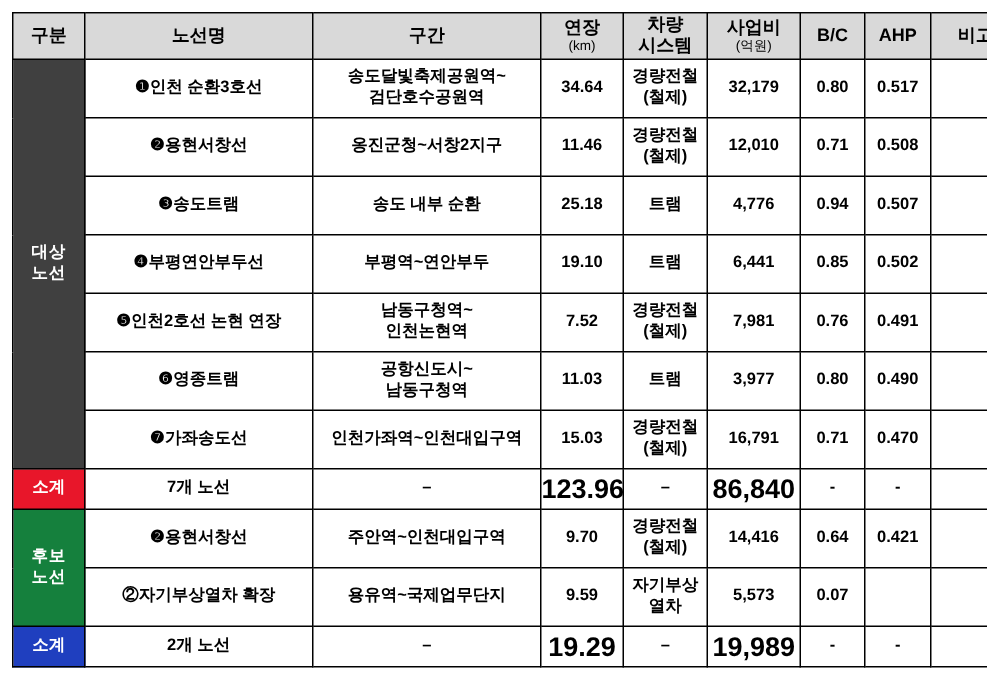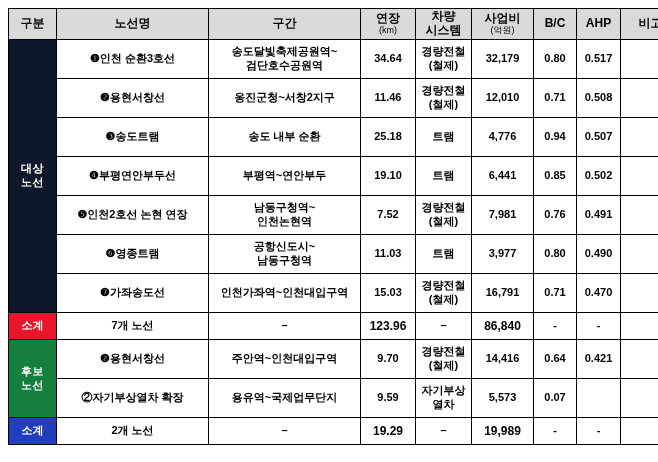--- a/index.html
+++ b/index.html
@@ -55,21 +55,21 @@
     display: block;
     line-height: 1.15;
   }
   
   td.group {
     color: #ffffff;
     font-weight: bold;
     font-size: 12px;
     letter-spacing: 0.5px;
   }
-  td.group-target { background: #0f172a; }
+  td.group-target { background: #404040; }
   td.group-cand   { background: #15803d; }
   td.subtotal-label {
     color: #ffffff;
     font-weight: bold;
     font-size: 12px;
     margin-left: 44px;
   }
   td.subtotal-target { background: #e8162a; }
   td.subtotal-cand   { background: #1f3fbf; }
 
@@ -91,21 +91,21 @@
   td.num-c {
     text-align: center;
     font-size: 11.5px;
   }
   td.sys {
     font-size: 10.5px;
     line-height: 1.2;
   }
   tr.data td { height: 38px; }
   tr.subtotal td { height: 26px; }
-  tr.subtotal td.val { font-size: 12px; }
+  tr.subtotal td.val { font-size: 18px; }
   td.note { background: #ffffff; }
   .two-line { display: block; }
 </style>
 </head>
 <body>
 
 <div id="sheet">
   <table class="routes">
     <colgroup>
       <col style="width:48px">

